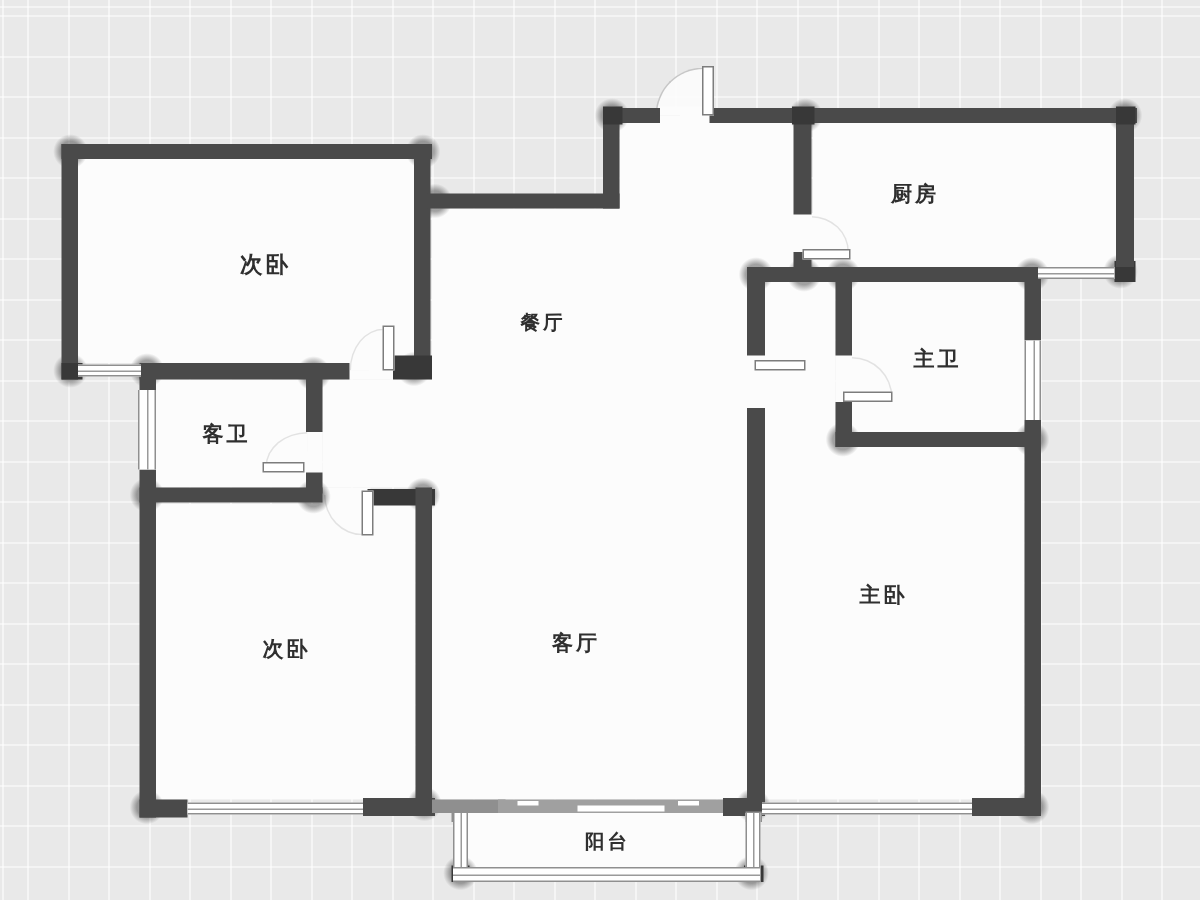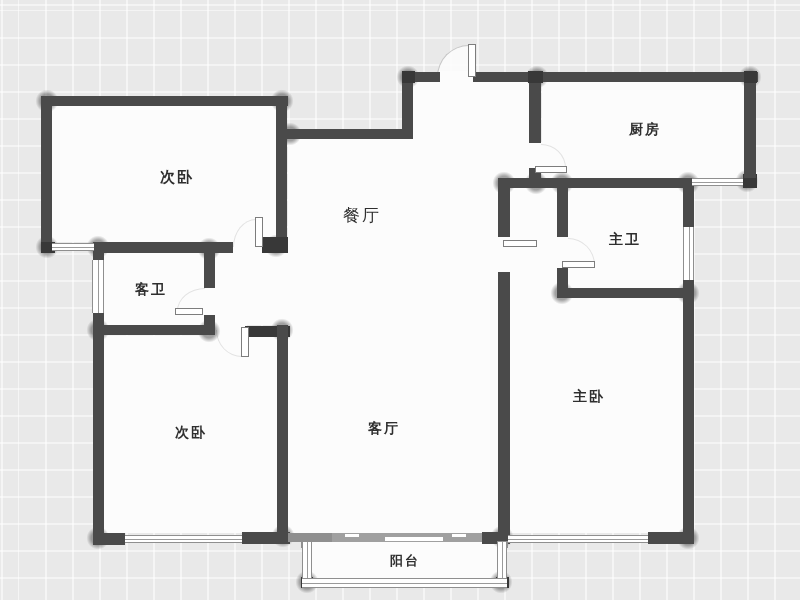--- a/index.html
+++ b/index.html
@@ -161,21 +161,21 @@
     <div class="arc" style="left: 568px; top: 238px; width: 27px; height: 27px; border-top: 1px solid rgba(0, 0, 0, 0.1); border-right: 1px solid rgba(0, 0, 0, 0.1); border-top-right-radius: 100%;"></div>
     <div class="arc" style="left: 541px; top: 144px; width: 25px; height: 24px; border-top: 1px solid rgba(0, 0, 0, 0.1); border-right: 1px solid rgba(0, 0, 0, 0.1); border-top-right-radius: 100%;"></div>
     <div class="leaf" style="left: 468px; top: 44px; width: 8px; height: 33px;"></div>
     <div class="leaf" style="left: 255px; top: 217px; width: 8px; height: 30px;"></div>
     <div class="leaf" style="left: 241px; top: 327px; width: 8px; height: 30px;"></div>
     <div class="leaf" style="left: 175px; top: 308px; width: 28px; height: 7px;"></div>
     <div class="leaf" style="left: 562px; top: 261px; width: 33px; height: 7px;"></div>
     <div class="leaf" style="left: 535px; top: 166px; width: 32px; height: 7px;"></div>
     <div class="leaf" style="left: 503px; top: 240px; width: 34px; height: 7px;"></div>
     <div class="room-label" style="left: 177px; top: 177px; width: auto; height: auto; font-size: 15px; font-weight: 600;">次卧</div>
-    <div class="room-label" style="left: 362px; top: 215px; width: auto; height: auto; font-size: 17px; font-weight: 400;">餐厅</div>
-    <div class="room-label" style="left: 645px; top: 130px; width: auto; height: auto; font-size: 14px; font-weight: 600;">厨房</div>
+    <div class="room-label" style="left: 362px; top: 215px; width: auto; height: auto; font-size: 13px; font-weight: 700;">餐厅</div>
+    <div class="room-label" style="left: 610px; top: 130px; width: auto; height: auto; font-size: 14px; font-weight: 600;">厨房</div>
     <div class="room-label" style="left: 625px; top: 240px; width: auto; height: auto; font-size: 14px; font-weight: 600;">主卫</div>
     <div class="room-label" style="left: 151px; top: 290px; width: auto; height: auto; font-size: 14px; font-weight: 600;">客卫</div>
     <div class="room-label" style="left: 191px; top: 433px; width: auto; height: auto; font-size: 14px; font-weight: 600;">次卧</div>
     <div class="room-label" style="left: 384px; top: 429px; width: auto; height: auto; font-size: 14px; font-weight: 700;">客厅</div>
     <div class="room-label" style="left: 589px; top: 397px; width: auto; height: auto; font-size: 14px; font-weight: 600;">主卧</div>
     <div class="room-label" style="left: 405px; top: 561px; width: auto; height: auto; font-size: 13px; font-weight: 600;">阳台</div>
   </div>
 
 </body></html>

